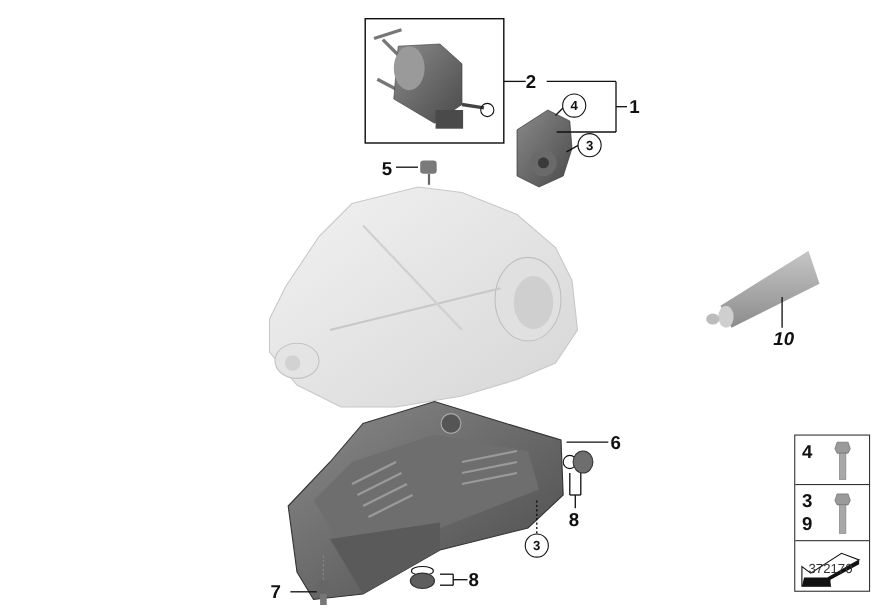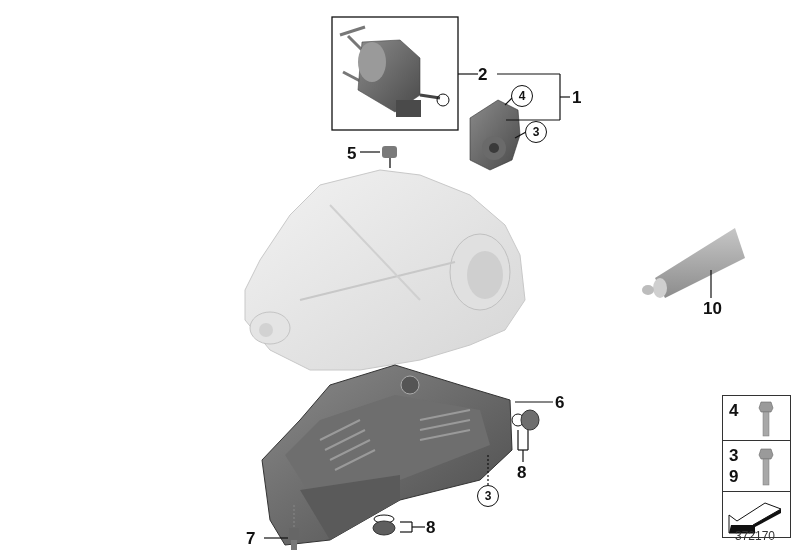--- a/index.html
+++ b/index.html
@@ -3,21 +3,21 @@
 <meta charset="utf-8">
 <style>
   html,body{margin:0;padding:0;background:#fff;}
   body{width:800px;height:560px;position:relative;overflow:hidden;font-family:"Liberation Sans",sans-serif;}
   .canvas{position:absolute;left:0;top:0;width:800px;height:560px;}
   .num{position:absolute;font-weight:bold;font-size:17px;color:#111;line-height:1;}
   .circ{position:absolute;width:20px;height:20px;border:1.5px solid #111;border-radius:50%;background:#fff;font-weight:bold;font-size:12px;text-align:center;line-height:20px;color:#111;}
   .legend-box{position:absolute;left:722px;top:395px;width:67px;height:141px;border:1px solid #333;background:#fff;}
   .legend-cell{position:absolute;left:0;width:67px;border-bottom:1px solid #333;}
   .legend-num{position:absolute;left:6px;font-weight:bold;font-size:17px;line-height:1;color:#111;}
-  .diag-id{position:absolute;left:735px;top:529px;font-size:12px;color:#333;}
+  .diag-id{position:absolute;left:735px;top:510px;font-size:12px;color:#333;}
 </style>
 </head>
 <body>
 
 <div class="canvas">
 
   <svg width="800" height="560" style="position:absolute;left:0;top:0">
     <defs>
       <linearGradient id="g-dark" x1="0" y1="0" x2="1" y2="1">
         <stop offset="0" stop-color="#8a8a8a"></stop>
@@ -138,21 +138,21 @@
   <span class="num" style="left:478px;top:66px;">2</span>
   <span class="num" style="left:572px;top:89px;">1</span>
   <span class="circ" style="left:511px;top:85px;">4</span>
   <span class="circ" style="left:525px;top:121px;">3</span>
   <span class="num" style="left:347px;top:145px;">5</span>
   <span class="num" style="left:555px;top:394px;">6</span>
   <span class="num" style="left:517px;top:464px;">8</span>
   <span class="circ" style="left:477px;top:485px;">3</span>
   <span class="num" style="left:246px;top:530px;">7</span>
   <span class="num" style="left:426px;top:519px;">8</span>
-  <span class="num" style="left:703px;top:300px;">10</span>
+  <span class="num" style="left:703px;top:300px;font-style:italic;">10</span>
 
   <div class="legend-box">
     <div class="legend-cell" style="top:0;height:44px;">
       <span class="legend-num" style="top:6px;">4</span>
       <svg width="20" height="40" style="position:absolute;left:34px;top:2px">
         <polygon points="4,4 14,4 16,10 14,14 4,14 2,10" fill="#9a9a9a" stroke="#666" stroke-width="0.6"></polygon>
         <rect x="6" y="14" width="6" height="24" fill="#a8a8a8" stroke="#777" stroke-width="0.5"></rect>
       </svg>
     </div>
     <div class="legend-cell" style="top:45px;height:50px;">

